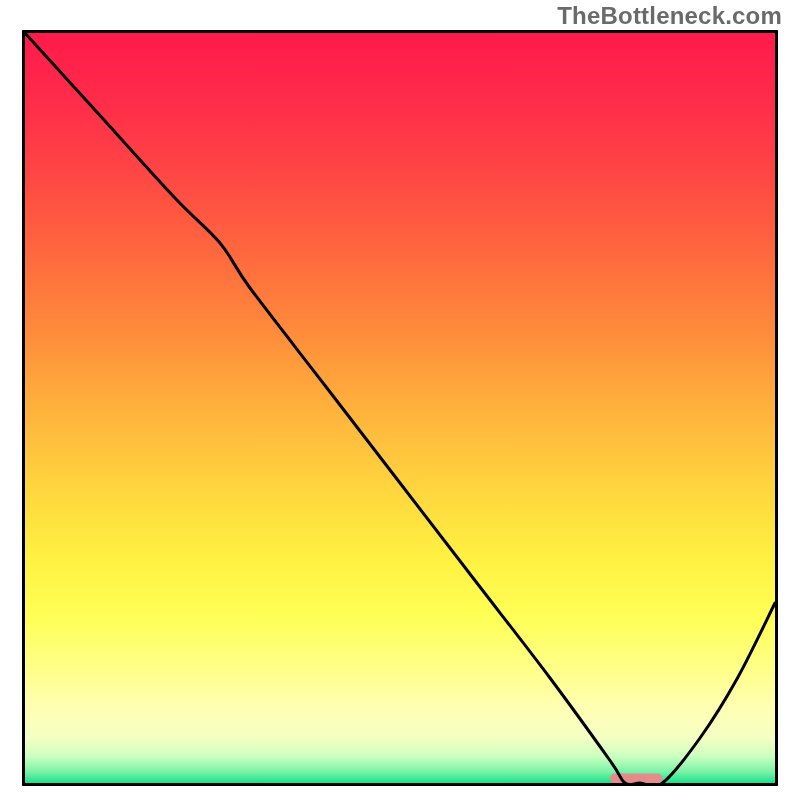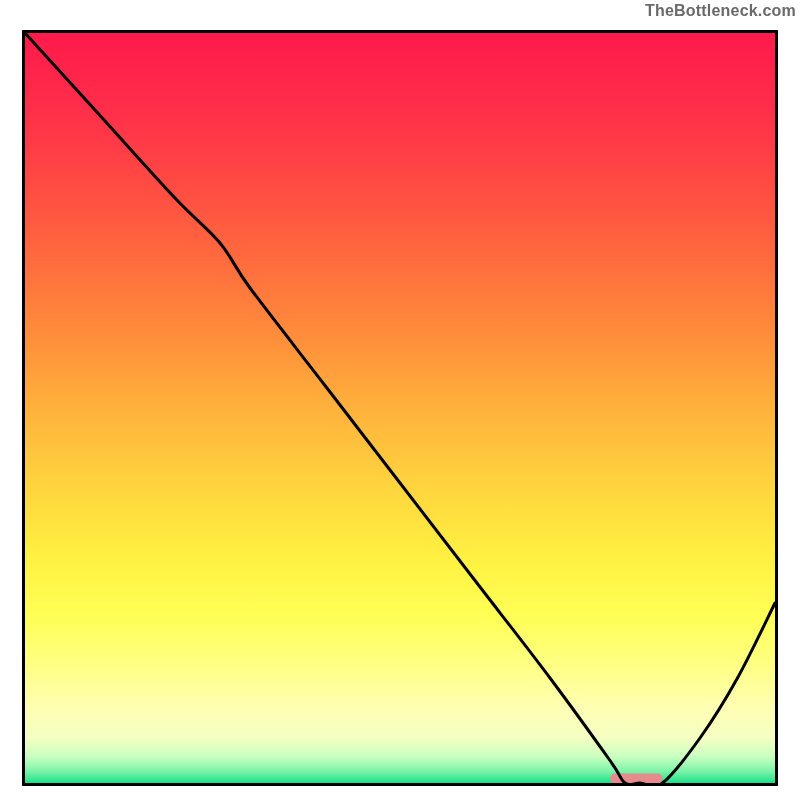--- a/index.html
+++ b/index.html
@@ -12,22 +12,22 @@
     overflow: hidden;
   }
   .frame {
     position: relative;
     width: 800px;
     height: 800px;
   }
   .watermark {
     position: absolute;
     top: 2px;
-    right: 4px;
-    font-size: 16px;
+    right: 18px;
+    font-size: 24px;
     font-weight: 600;
     color: #6a6a6a;
     letter-spacing: 0.2px;
   }
   .chart-box {
     position: absolute;
     left: 22px;
     top: 30px;
     width: 756px;
     height: 756px;

